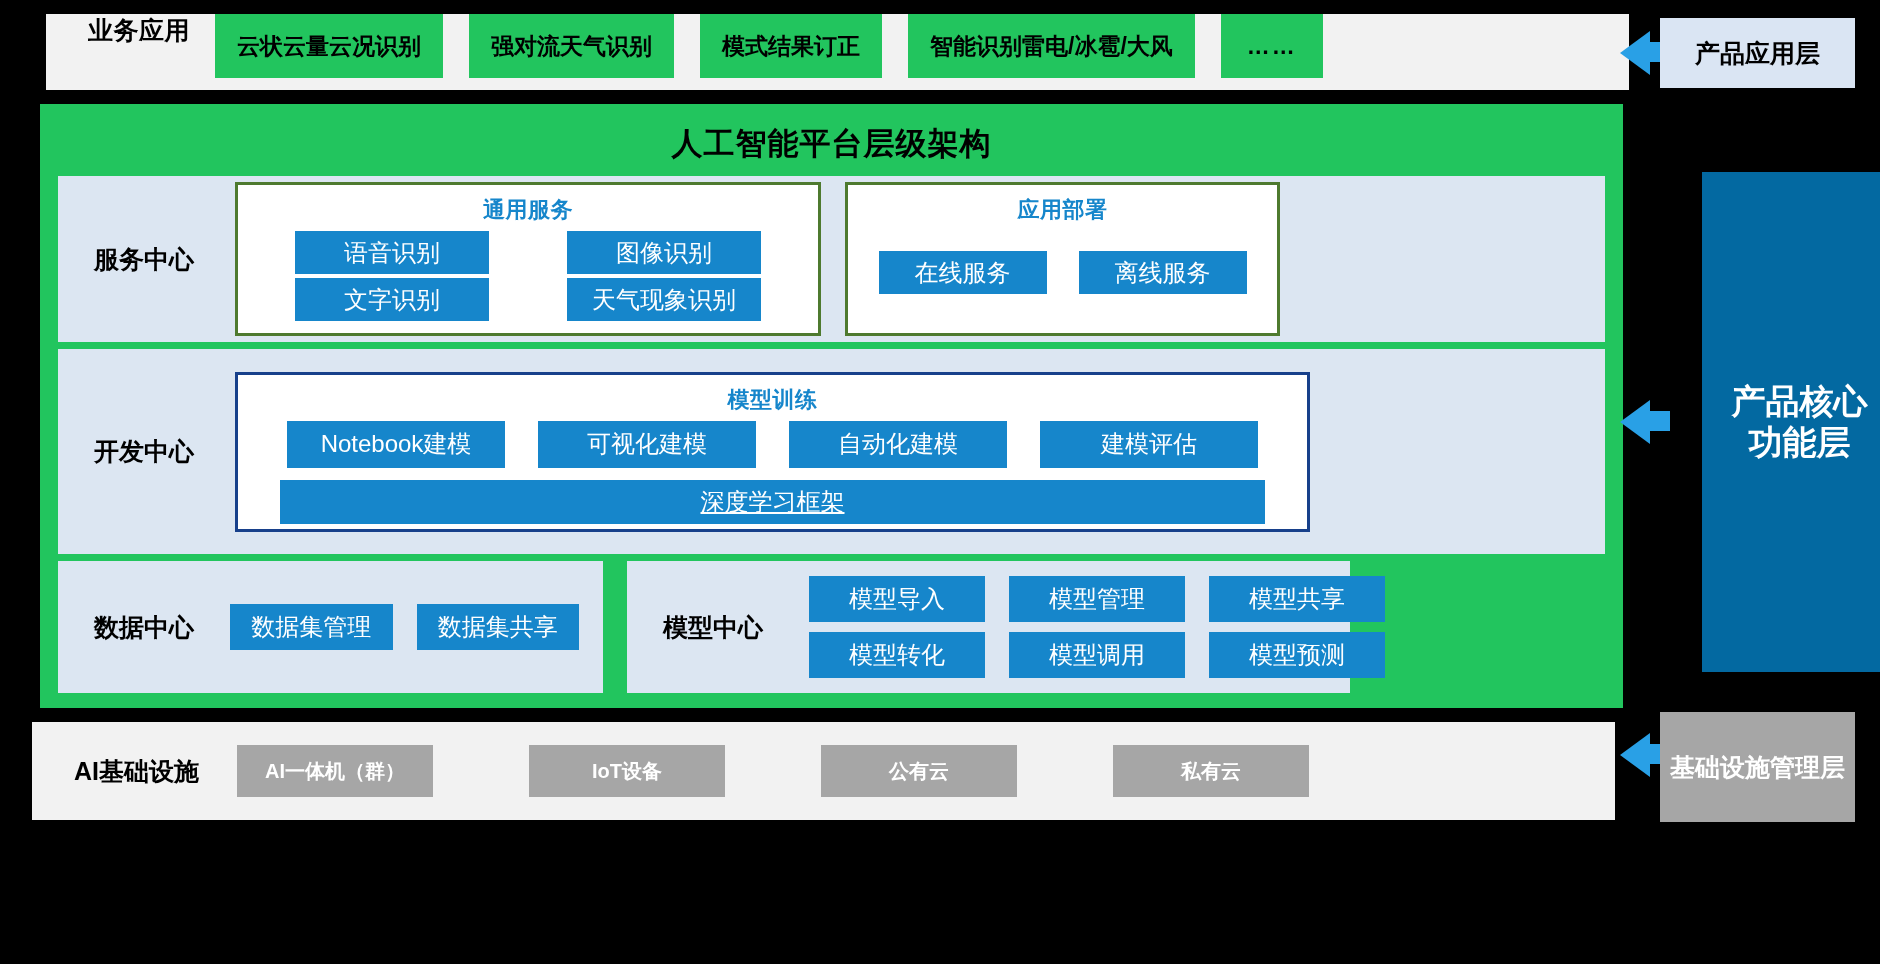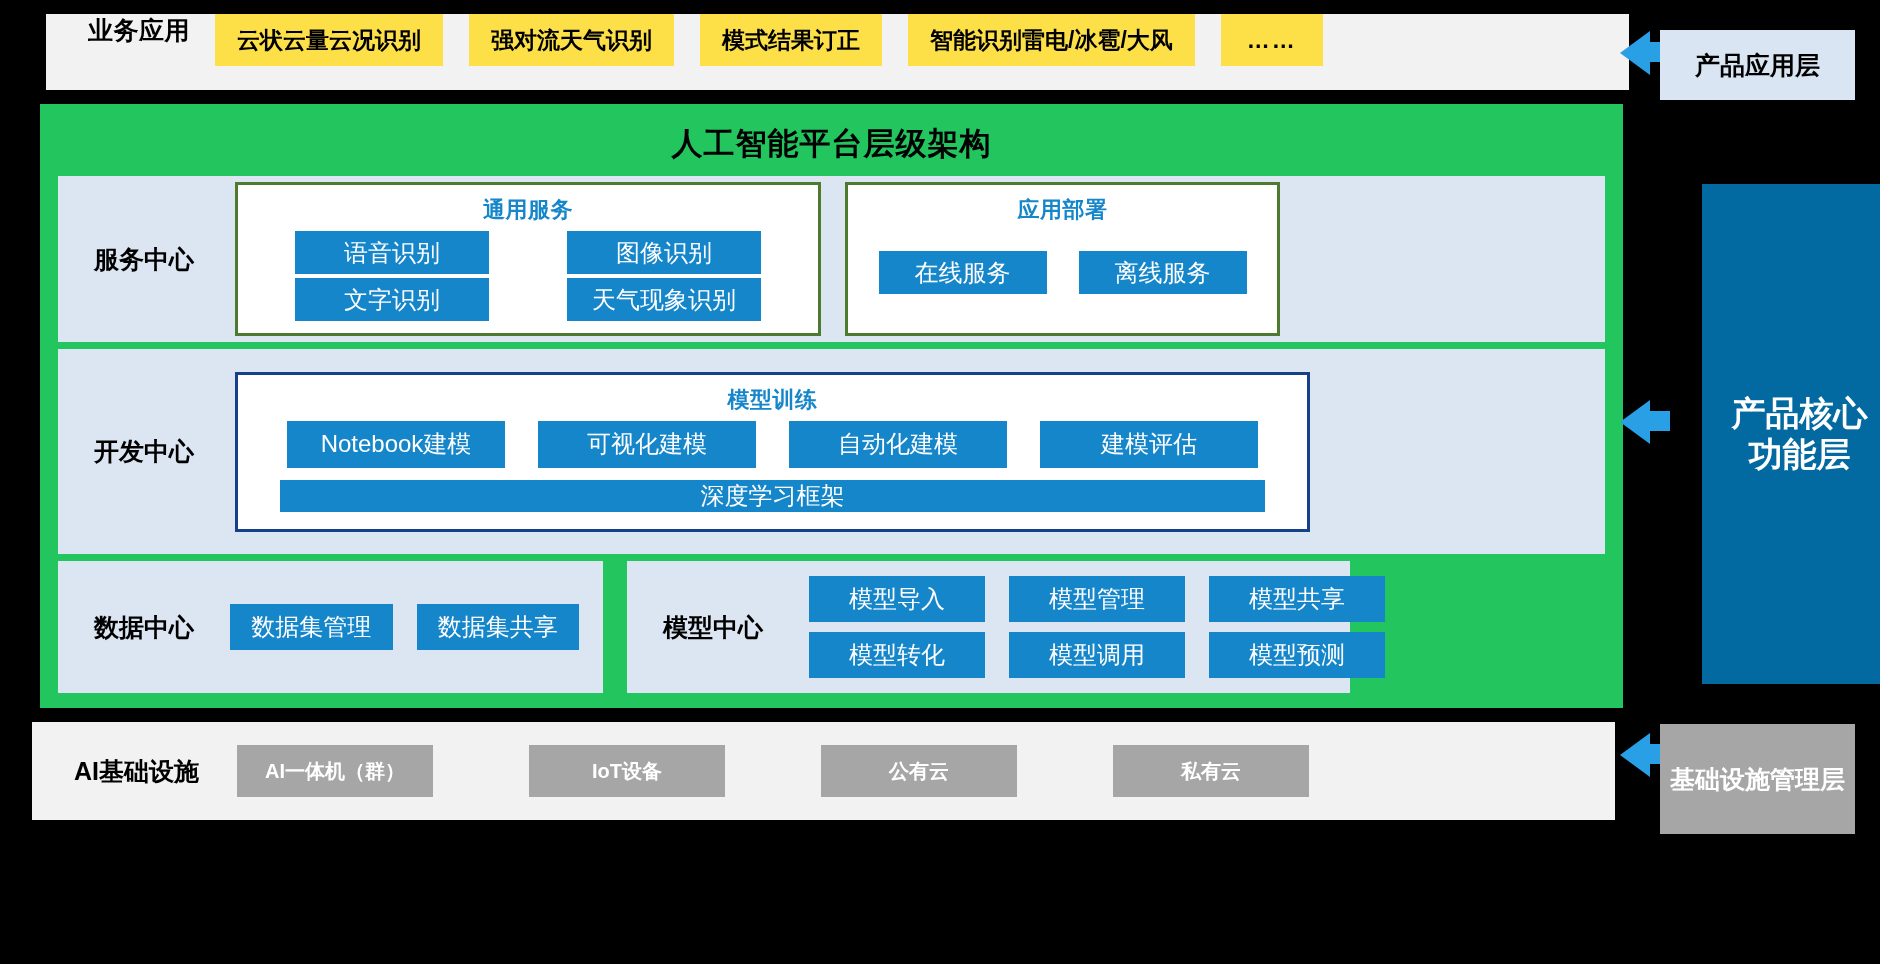--- a/index.html
+++ b/index.html
@@ -29,23 +29,23 @@
     width: 1583px; height: 76px;
     background: #f2f2f2;
     display: flex; align-items: flex-start;
   }
   .apps-label {
     font-size: 25px; font-weight: 700; color: #000;
     margin-left: 42px; margin-right: 25px;
     white-space: nowrap; letter-spacing: .5px;
   }
   .app-chip {
-    background: #fde047;
+    background: #22c55e;
     color: #000; font-weight: 700; font-size: 23px;
-    height: 52px; display: flex; align-items: center; justify-content: center;
+    height: 64px; display: flex; align-items: center; justify-content: center;
     padding: 0 22px; margin-right: 26px; white-space: nowrap;
   }
   .app-chip.ellipsis { font-size: 23px; letter-spacing: 2px; padding: 0 26px; }
 
   
   .panel-platform {
     position: absolute;
     left: 8px; top: 104px;
     width: 1583px; height: 604px;
     background: #22c55e;
@@ -110,21 +110,21 @@
   .grp-general .blue-box { width: 194px; height: 43px; }
 
   .grp-deploy { width: 435px; height: 154px; margin-left: 24px; }
   .grp-deploy .d-line { display: flex; gap: 32px; margin-top: 20px; }
   .grp-deploy .blue-box { width: 168px; height: 43px; }
 
   
   .grp-train { width: 1075px; height: 160px; margin-left: 5px; }
   .grp-train .t-line { display: flex; gap: 33px; }
   .grp-train .blue-box.cell { width: 218px; height: 47px; }
-  .grp-train .blue-box.wide { width: 985px; height: 32px; margin-top: 12px; }
+  .grp-train .blue-box.wide { width: 985px; height: 44px; margin-top: 12px; text-decoration: underline; }
 
   
   .data-half {
     background: #dce6f2;
     display: flex; align-items: center;
     height: 132px;
   }
   .data-half.left  { width: 545px; }
   .data-half.right { width: 723px; margin-left: 24px; }
   .data-half .blue-box.dset { width: 180px; height: 46px; margin-right: 24px; }
@@ -143,21 +143,21 @@
   }
   .infra-label {
     font-size: 25px; font-weight: 700; color: #000;
     margin-left: 42px; margin-right: 38px; white-space: nowrap;
   }
   .infra-chip { width: 196px; height: 52px; margin-right: 96px; }
 
   
   .right-col {
     position: absolute;
-    left: 1660px; top: 12px;
+    left: 1660px; top: 0px;
     width: 220px; height: 708px; padding-left: 36px;
   }
   .side-box {
     position: absolute; left: 0; width: 195px;
     display: flex; align-items: center; justify-content: center;
     text-align: center; font-weight: 700; line-height: 1.22;
   }
   .side-app {
     top: 18px; height: 70px;
     background: #dae5f3; color: #000; font-size: 25px;

